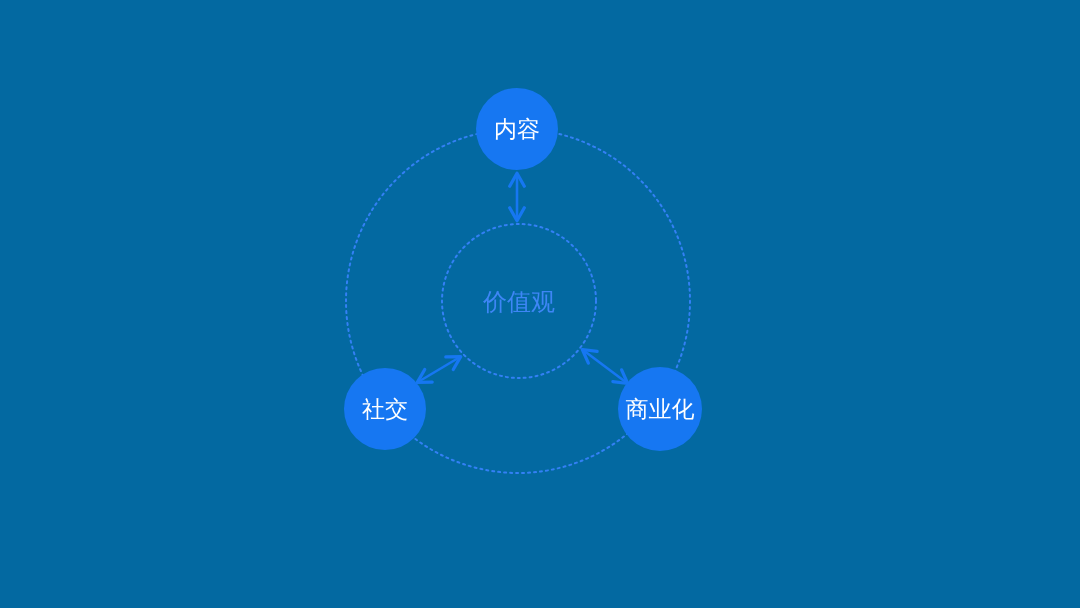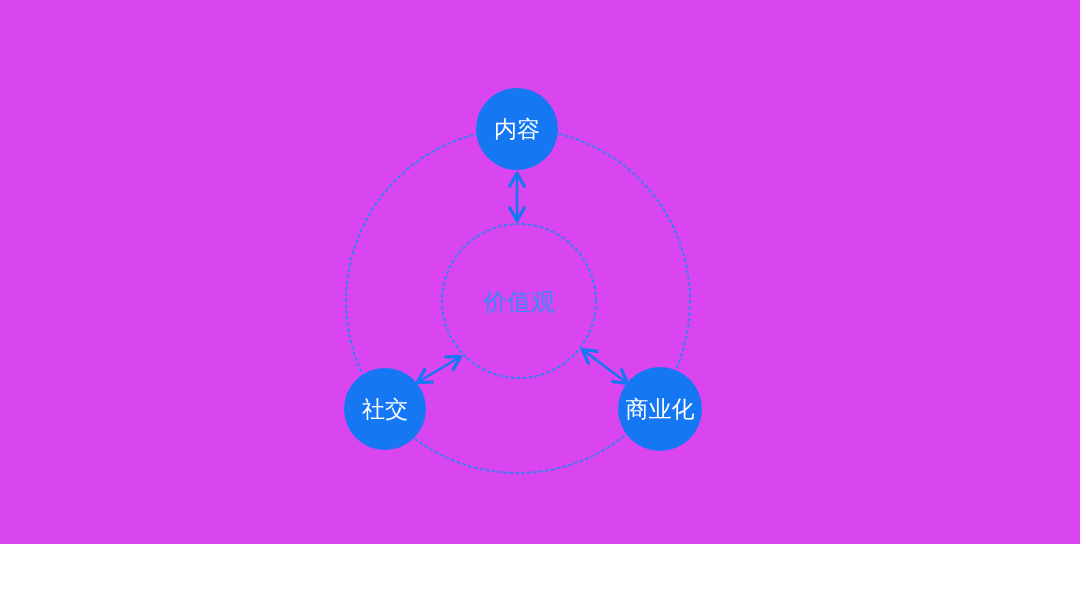--- a/index.html
+++ b/index.html
@@ -7,22 +7,22 @@
     padding: 0;
     background: #ffffff;
     width: 1080px;
     height: 608px;
     overflow: hidden;
     font-family: "Liberation Sans", sans-serif;
   }
   .stage {
     position: relative;
     width: 1080px;
-    height: 544px;
-    background: #d946ef;
+    height: 608px;
+    background: #0369a1;
   }
   svg { display: block; }
   .node-label {
     font-family: "Liberation Sans", sans-serif;
     font-size: 23px;
     font-weight: 400;
     text-anchor: middle;
   }
   .center-label {
     font-family: "Liberation Sans", sans-serif;

